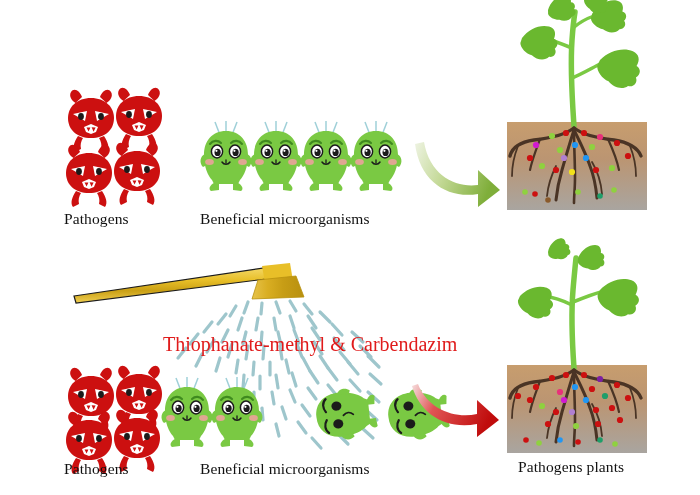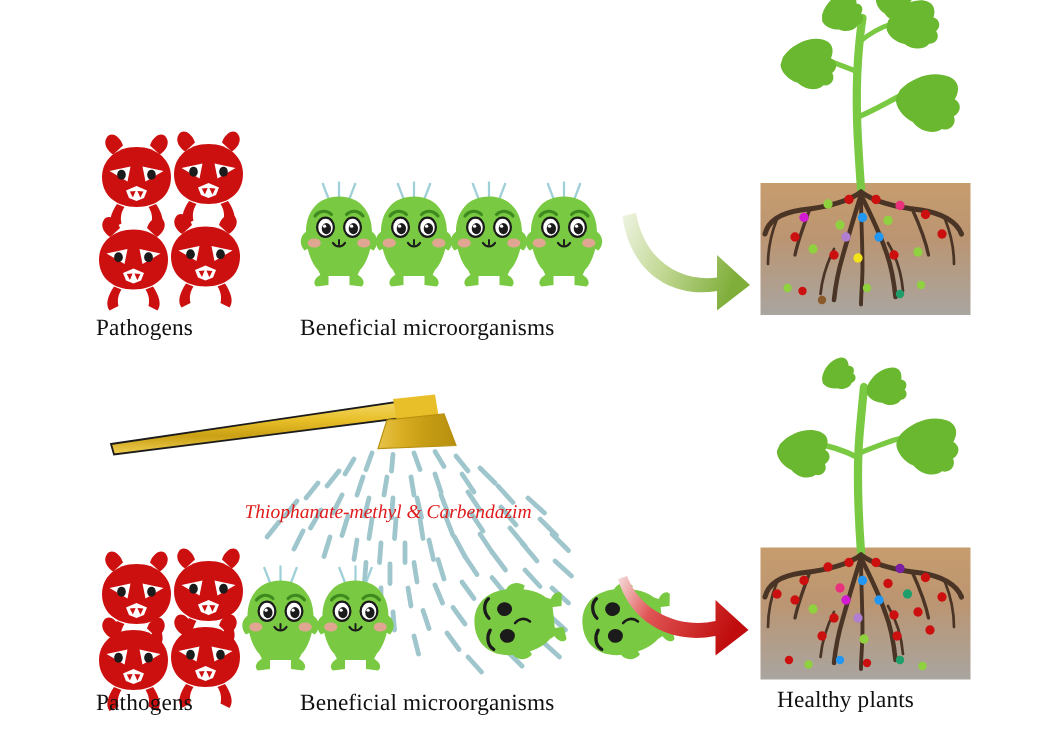--- a/index.html
+++ b/index.html
@@ -1,22 +1,22 @@
 <!DOCTYPE html>
 <html><head>
 <meta charset="utf-8">
 <style>
   html,body{margin:0;padding:0;background:#ffffff;}
   body{width:700px;height:495px;position:relative;overflow:hidden;
        font-family:"Liberation Serif","DejaVu Serif",serif;}
   .fig{position:absolute;inset:0;width:700px;height:394px;background:#fff;}
   .lbl{position:absolute;color:#111;font-size:15.5px;white-space:nowrap;
        font-family:"Liberation Serif","DejaVu Serif",serif;letter-spacing:.1px;}
-  .chem{position:absolute;color:#e01b1b;font-size:13px;white-space:nowrap;
-        font-family:"Liberation Serif","DejaVu Serif",serif;font-style:italic;}
+  .chem{position:absolute;color:#e01b1b;font-size:20px;white-space:nowrap;
+        font-family:"Liberation Serif","DejaVu Serif",serif;}
   svg{display:block;position:absolute;top:0;left:0;overflow:visible;}
 </style>
 </head>
 <body>
 
 <div class="fig">
 
 <svg width="700" height="495" viewBox="0 0 700 495">
   <defs>
     <linearGradient id="soilGrad" x1="0" y1="0" x2="0" y2="1">
@@ -354,15 +354,15 @@
   </g>
 </svg>
 
 <div class="lbl" style="left:64px;top:210px;">Pathogens</div>
 <div class="lbl" style="left:200px;top:210px;">Beneficial microorganisms</div>
 
 <div class="chem" style="left:163px;top:333px;">Thiophanate-methyl &amp; Carbendazim</div>
 
 <div class="lbl" style="left:64px;top:460px;">Pathogens</div>
 <div class="lbl" style="left:200px;top:460px;">Beneficial microorganisms</div>
-<div class="lbl" style="left:518px;top:458px;">Healthy plants</div>
+<div class="lbl" style="left:518px;top:458px;">Pathogens plants</div>
 
 </div>
 
 </body></html>

